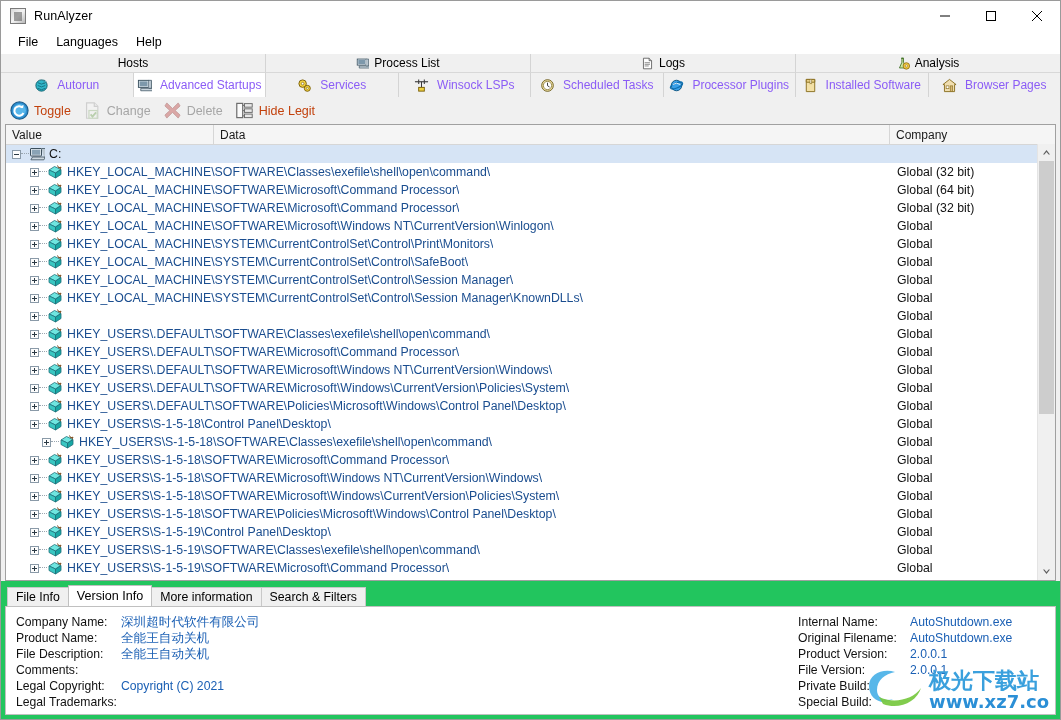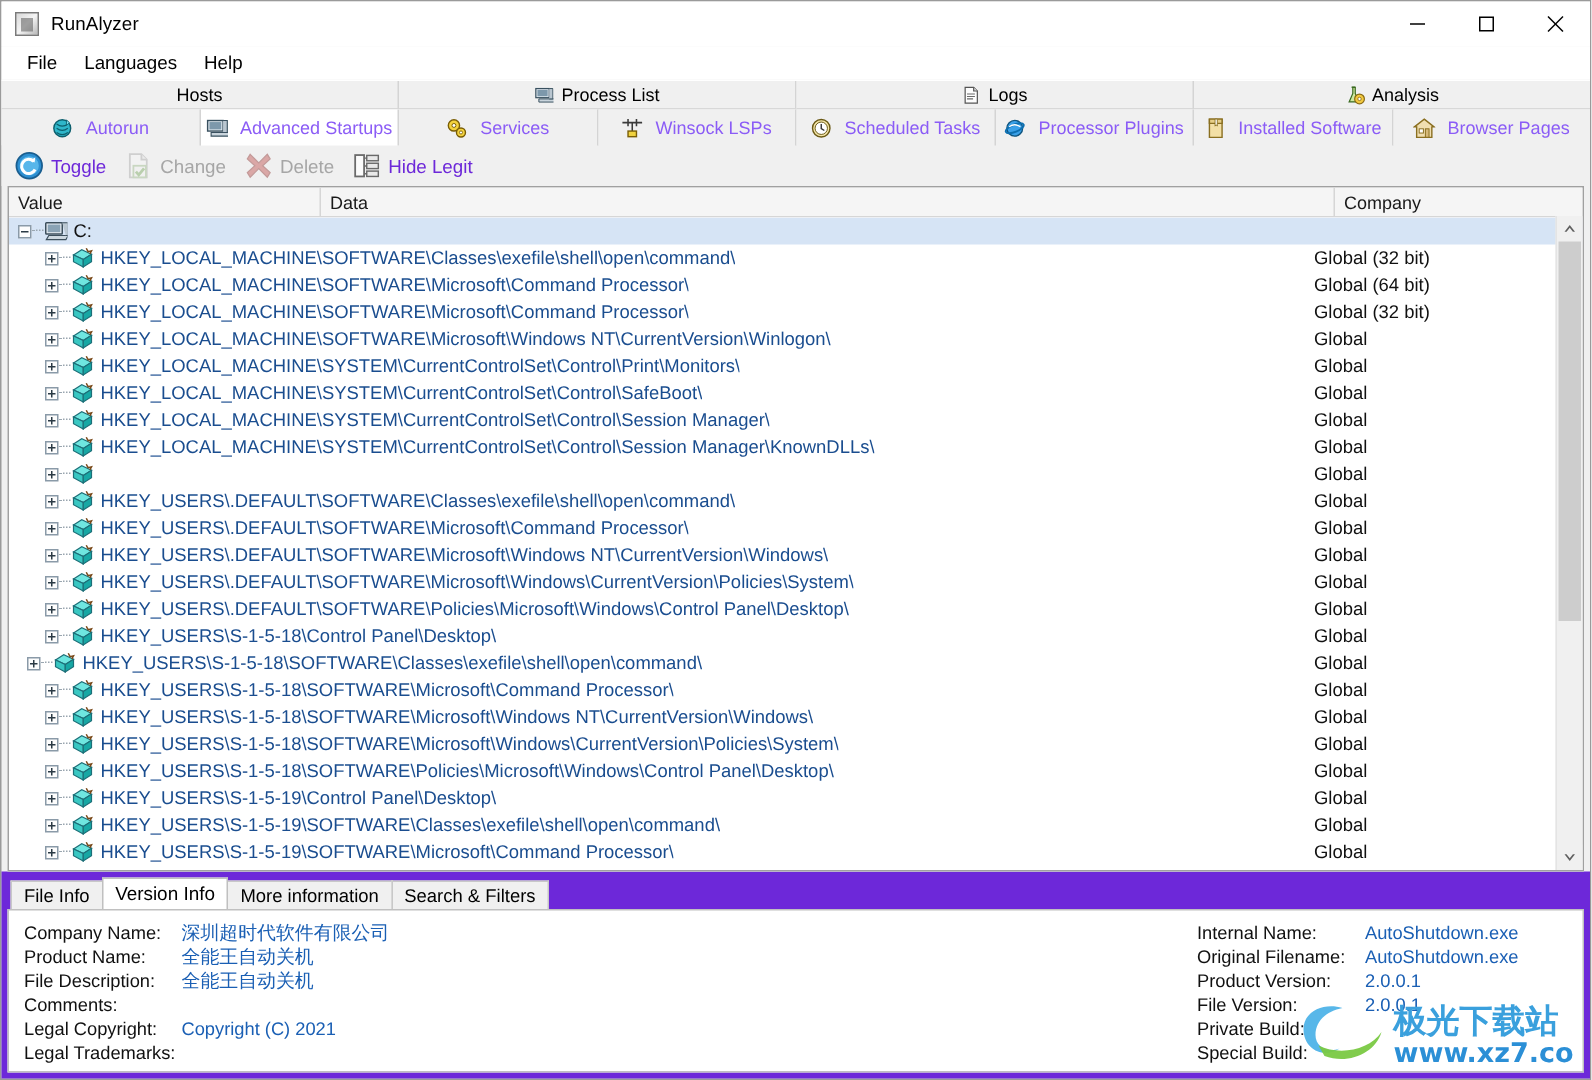--- a/index.html
+++ b/index.html
@@ -136,21 +136,21 @@
     background: #f0f0f0;
     display: flex;
     align-items: center;
     padding-left: 6px;
     gap: 2px;
   }
   .tb-btn {
     display: flex; align-items: center; gap: 5px;
     padding: 2px 7px 2px 3px;
     font-size: 12.5px;
-    color: #6d28d9;
+    color: #c2410c;
   }
   .tb-btn.disabled { color: #a6a6a6; }
   .tb-icon { width: 19px; height: 19px; display:block; flex: 0 0 19px;}
 
   
   .listwrap {
     flex: 1 1 auto;
     margin: 0 4px 0 4px;
     border: 1px solid #a0a0a0;
     background: #ffffff;
@@ -193,21 +193,21 @@
   }
   .row.selected { background: #d6e4f5; }
   .row .cell-value {
     display: flex; align-items: center;
     white-space: nowrap;
     overflow: hidden;
     flex: 0 0 auto;
   }
   .row .cell-company {
     position: absolute;
-    left: 870px;
+    left: 891px;
     font-size: 12.3px;
     color: #111111;
     white-space: nowrap;
   }
   .row { position: relative; }
   .label-reg { color: #1a4d8f; }
   .label-root { color: #111; }
 
   .expander {
     width: 9px; height: 9px;
@@ -251,21 +251,21 @@
   .sb-track { flex: 1 1 auto; position: relative; }
   .sb-thumb {
     position: absolute; left: 1px; right: 1px;
     top: 0; height: 63%;
     background: #cdcdcd;
   }
 
   
   .bottom {
     flex: 0 0 auto;
-    background: #6d28d9;
+    background: #22c55e;
     padding-top: 4px;
   }
   .bottom-tabs {
     display: flex;
     align-items: flex-end;
     height: 21px;
     padding-left: 6px;
     position: relative;
   }
   .btab {
@@ -729,21 +729,21 @@
               <path d="M2 6 L7.5 2.5 L14 5.5 L8.5 9 Z" fill="#6fe6e0" stroke="#1d6f78" stroke-width=".8"></path>
               <path d="M2 6 v4.5 L8.5 14 V9 Z" fill="#39c7c2" stroke="#1d6f78" stroke-width=".8"></path>
               <path d="M8.5 9 v5 L14 10.5 V5.5 Z" fill="#17a7a4" stroke="#1d6f78" stroke-width=".8"></path>
               <path d="M10.5 1.5 l1.2 2.3 l2.3 -.6 l-1.1 2.1" fill="none" stroke="#7a4a1a" stroke-width="1"></path>
             </svg>
             <span class="row-text label-reg">HKEY_USERS\S-1-5-18\Control Panel\Desktop\</span>
           </div>
           <div class="cell-company">Global</div>
         </div>
         <div class="row">
-          <div class="cell-value" style="padding-left: 12px;">
+          <div class="cell-value" style="padding-left: 36px;">
             <span class="expander plus"></span>
             <span class="dotline"></span>
             <svg width="16" height="16" viewBox="0 0 16 16" class="icon-slot">
               <path d="M2 6 L7.5 2.5 L14 5.5 L8.5 9 Z" fill="#6fe6e0" stroke="#1d6f78" stroke-width=".8"></path>
               <path d="M2 6 v4.5 L8.5 14 V9 Z" fill="#39c7c2" stroke="#1d6f78" stroke-width=".8"></path>
               <path d="M8.5 9 v5 L14 10.5 V5.5 Z" fill="#17a7a4" stroke="#1d6f78" stroke-width=".8"></path>
               <path d="M10.5 1.5 l1.2 2.3 l2.3 -.6 l-1.1 2.1" fill="none" stroke="#7a4a1a" stroke-width="1"></path>
             </svg>
             <span class="row-text label-reg">HKEY_USERS\S-1-5-18\SOFTWARE\Classes\exefile\shell\open\command\</span>
           </div>

